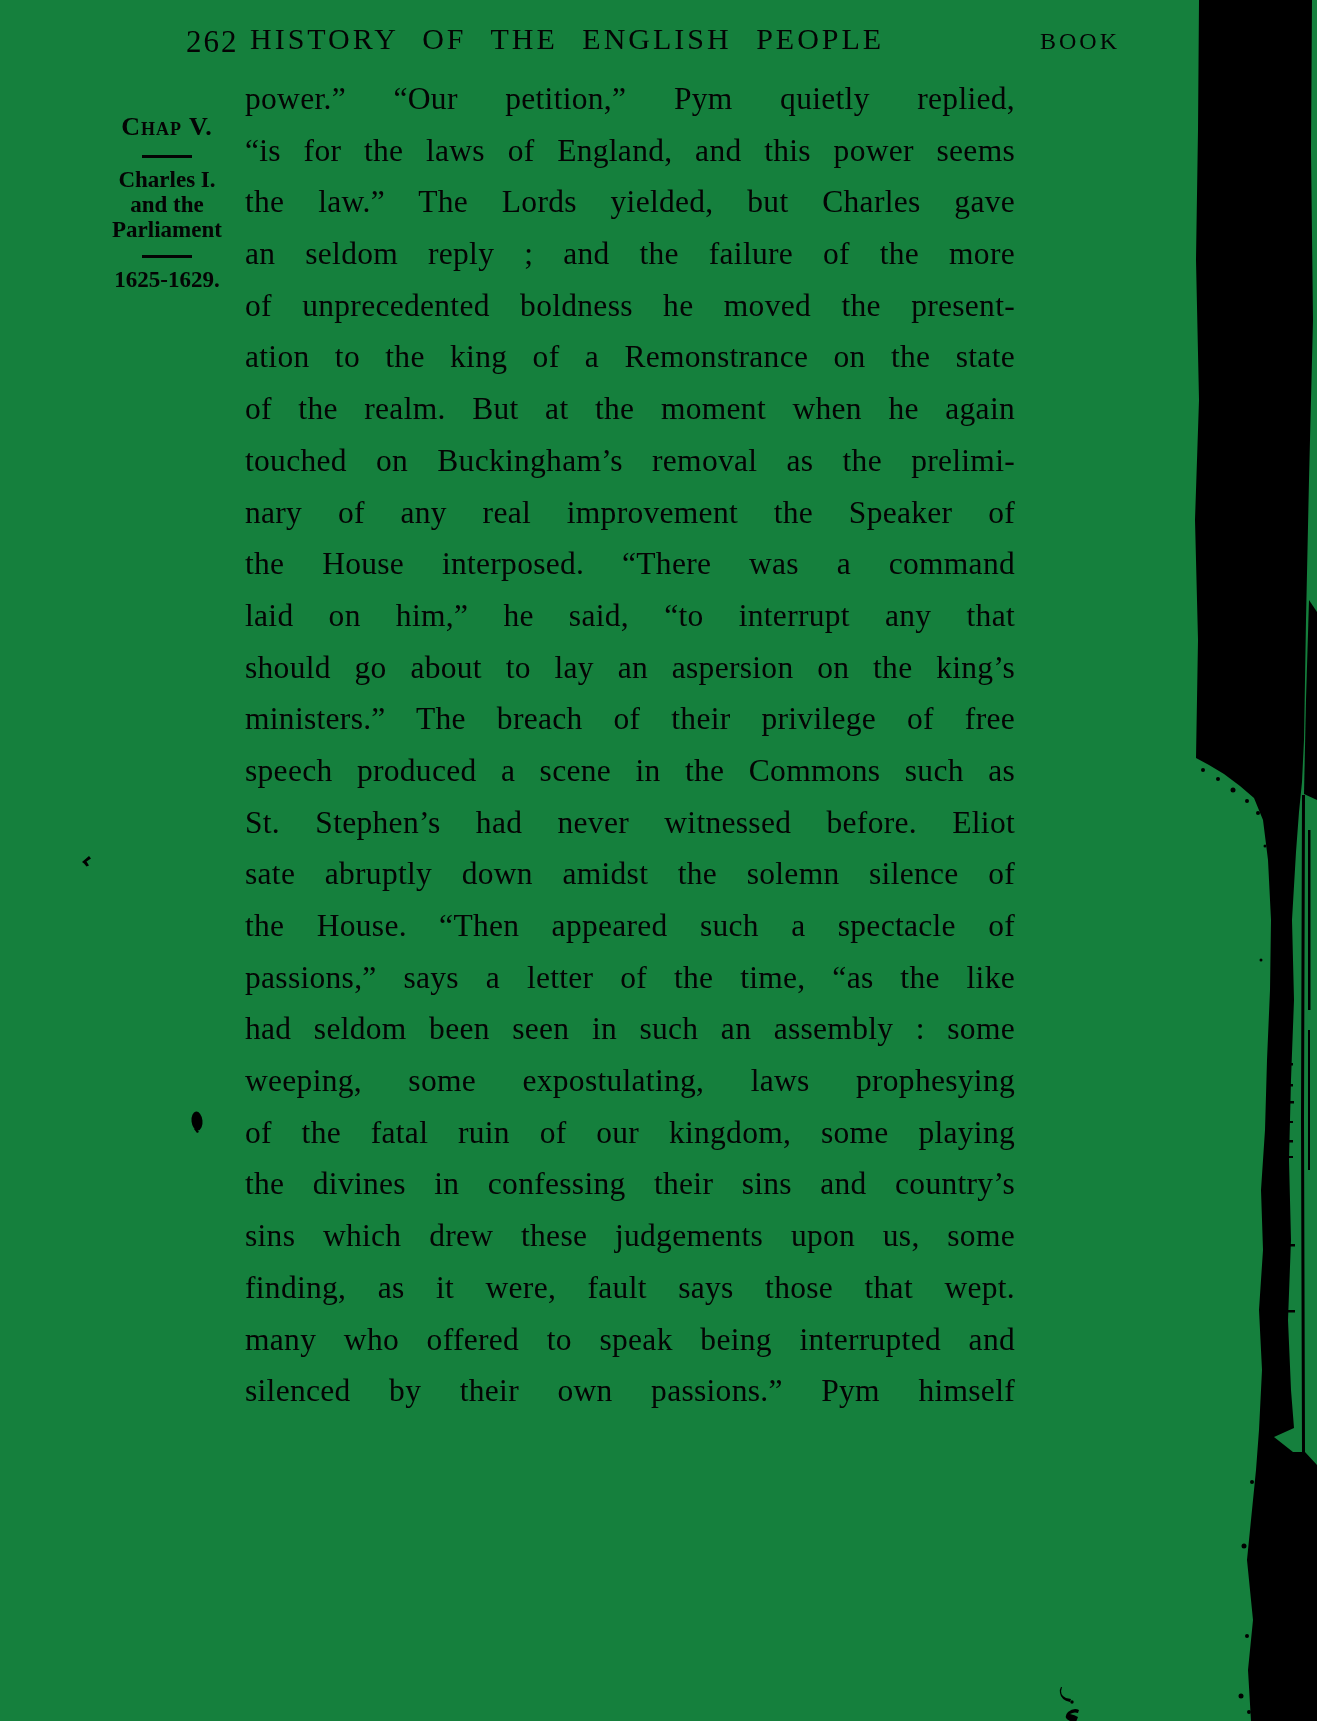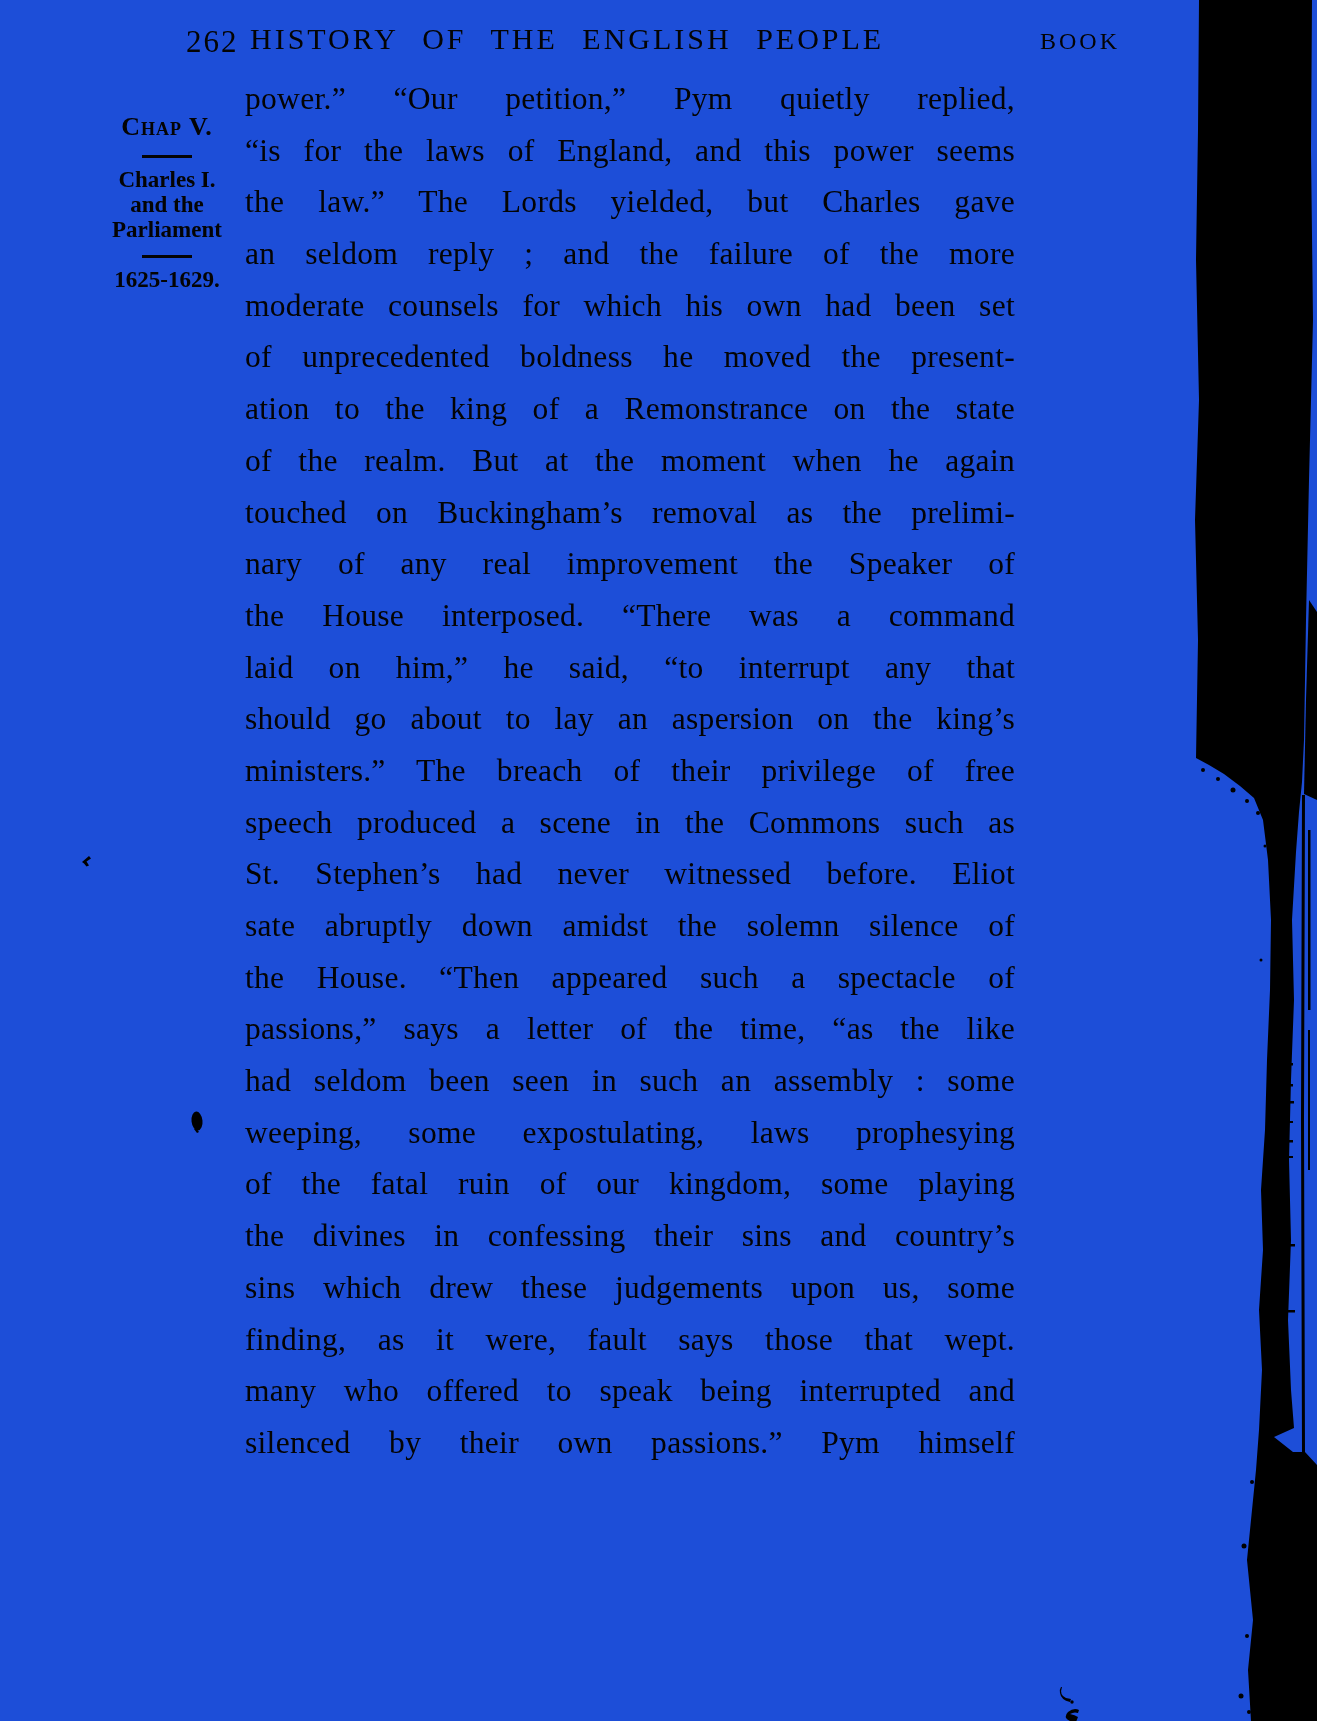--- a/index.html
+++ b/index.html
@@ -4,21 +4,21 @@
 <style>
   html, body {
     margin: 0;
     padding: 0;
     background: #ffffff;
   }
   .page {
     position: relative;
     width: 1317px;
     height: 1721px;
-    background: #1d4ed8;
+    background: #15803d;
     overflow: hidden;
     font-family: "Liberation Serif", serif;
     color: #040404;
   }
 
   
   .running-header { position: absolute; top: 22px; left: 0; width: 1317px; height: 40px; }
   .page-number {
     position: absolute; left: 186px; top: 2px;
     font-size: 31px; letter-spacing: 2px;
@@ -99,21 +99,20 @@
     <div class="subject-line">Parliament</div>
     <div class="margin-rule"></div>
     <div class="date-range">1625-1629.</div>
   </div>
 
   <div class="body-text">
     <div class="text-line">power.” “Our petition,” Pym quietly replied,</div>
     <div class="text-line">“is for the laws of England, and this power seems</div>
     <div class="text-line">the law.” The Lords yielded, but Charles gave</div>
     <div class="text-line">an seldom reply ; and the failure of the more</div>
-    <div class="text-line">moderate counsels for which his own had been set</div>
     <div class="text-line">of unprecedented boldness he moved the present-</div>
     <div class="text-line">ation to the king of a Remonstrance on the state</div>
     <div class="text-line">of the realm. But at the moment when he again</div>
     <div class="text-line">touched on Buckingham’s removal as the prelimi-</div>
     <div class="text-line">nary of any real improvement the Speaker of</div>
     <div class="text-line">the House interposed. “There was a command</div>
     <div class="text-line">laid on him,” he said, “to interrupt any that</div>
     <div class="text-line">should go about to lay an aspersion on the king’s</div>
     <div class="text-line">ministers.” The breach of their privilege of free</div>
     <div class="text-line">speech produced a scene in the Commons such as</div>

